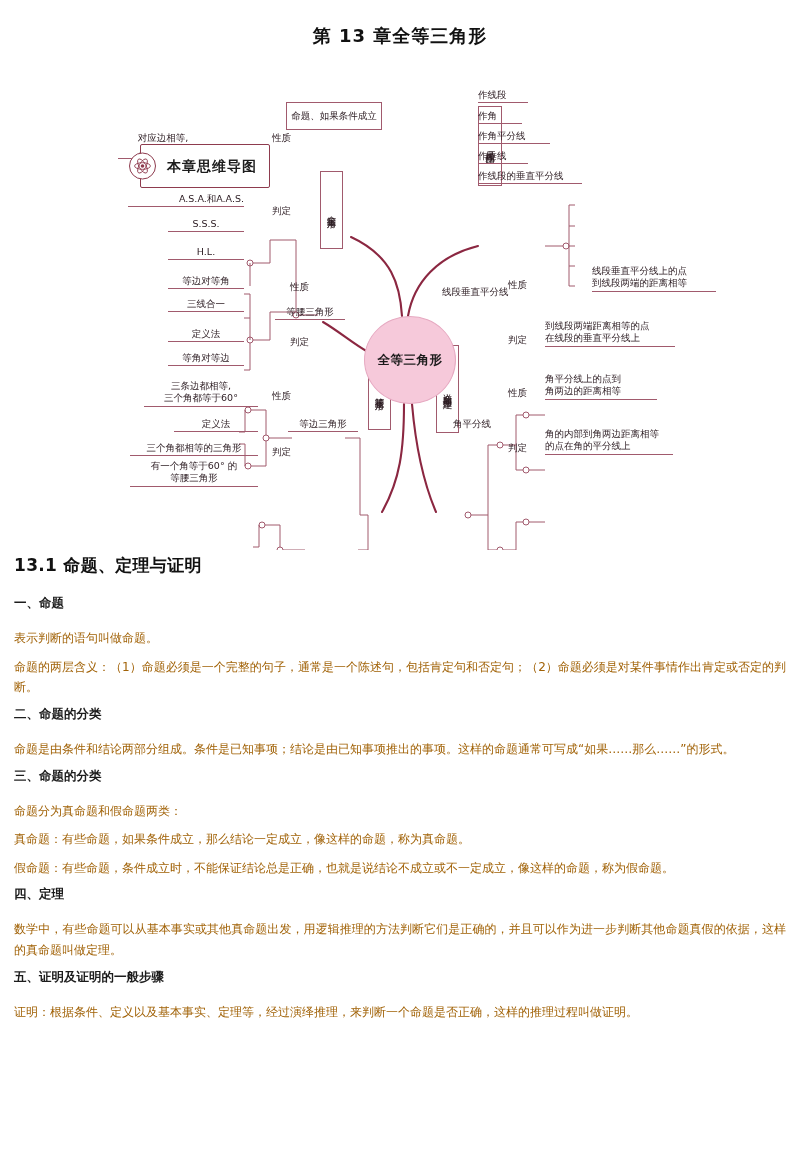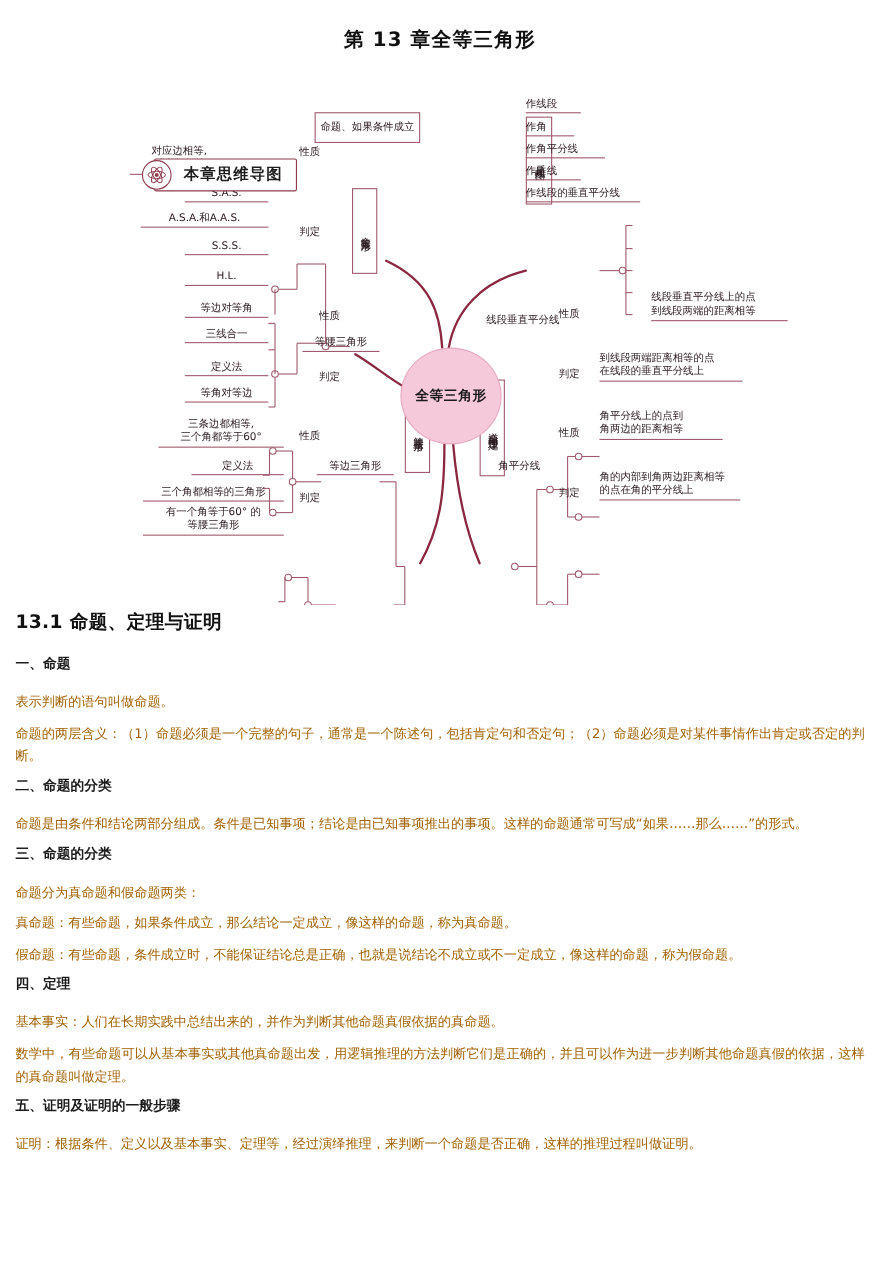--- a/index.html
+++ b/index.html
@@ -34,21 +34,21 @@
     width: 800px;
     height: 490px;
     margin-top: 12px;
   }
   .mm-svg { position: absolute; left: 0; top: 0; }
 
   
   .mm-badge {
     position: absolute;
     left: 140px; top: 84px;
-    height: 30px;
+    height: 44px;
     border: 1.4px solid #8e3b4e;
     border-radius: 2px;
     padding: 0 12px 0 26px;
     display: flex; align-items: center;
     background: #fff;
     z-index: 6;
   }
   .mm-badge-text {
     font-size: 14px; font-weight: bold; color: #1d1d1d;
     letter-spacing: 1px; line-height: 1;
@@ -306,21 +306,21 @@
   <div class="mm-lbl" style="left:272px; top:145px;">判定</div>
 
   <div class="mm-leaf u center" style="left:118px; top:72px; width:90px;">
     <div>对应边相等,</div>
     <div>对应角相等</div>
   </div>
 
   <div class="mm-leaf u center" style="left:168px; top:110px; width:76px;">
     <span>S.A.S.</span>
   </div>
-  <div class="mm-leaf u center" style="left:128px; top:133px; width:116px;">
+  <div class="mm-leaf u center" style="left:128px; top:133px; width:116px;text-align:right;">
     <span>A.S.A.和A.A.S.</span>
   </div>
   <div class="mm-leaf u center" style="left:168px; top:158px; width:76px;">
     <span>S.S.S.</span>
   </div>
   <div class="mm-leaf u center" style="left:168px; top:186px; width:76px;">
     <span>H.L.</span>
   </div>
 
   <div class="mm-lbl" style="left:290px; top:221px;">性质</div>
@@ -411,18 +411,17 @@
       <h3 class="sub-h">一、命题</h3>
       <p class="para">表示判断的语句叫做命题。</p>
       <p class="para">命题的两层含义：（1）命题必须是一个完整的句子，通常是一个陈述句，包括肯定句和否定句；（2）命题必须是对某件事情作出肯定或否定的判断。</p>
       <h3 class="sub-h">二、命题的分类</h3>
       <p class="para">命题是由条件和结论两部分组成。条件是已知事项；结论是由已知事项推出的事项。这样的命题通常可写成“如果……那么……”的形式。</p>
       <h3 class="sub-h">三、命题的分类</h3>
       <p class="para">命题分为真命题和假命题两类：</p>
       <p class="para">真命题：有些命题，如果条件成立，那么结论一定成立，像这样的命题，称为真命题。</p>
       <p class="para">假命题：有些命题，条件成立时，不能保证结论总是正确，也就是说结论不成立或不一定成立，像这样的命题，称为假命题。</p>
       <h3 class="sub-h">四、定理</h3>
-      <p class="para">基本事实：人们在长期实践中总结出来的，并作为判断其他命题真假依据的真命题。</p>
       <p class="para">数学中，有些命题可以从基本事实或其他真命题出发，用逻辑推理的方法判断它们是正确的，并且可以作为进一步判断其他命题真假的依据，这样的真命题叫做定理。</p>
       <h3 class="sub-h">五、证明及证明的一般步骤</h3>
       <p class="para">证明：根据条件、定义以及基本事实、定理等，经过演绎推理，来判断一个命题是否正确，这样的推理过程叫做证明。</p>
     </div>
 </div>
 
 </body></html>

